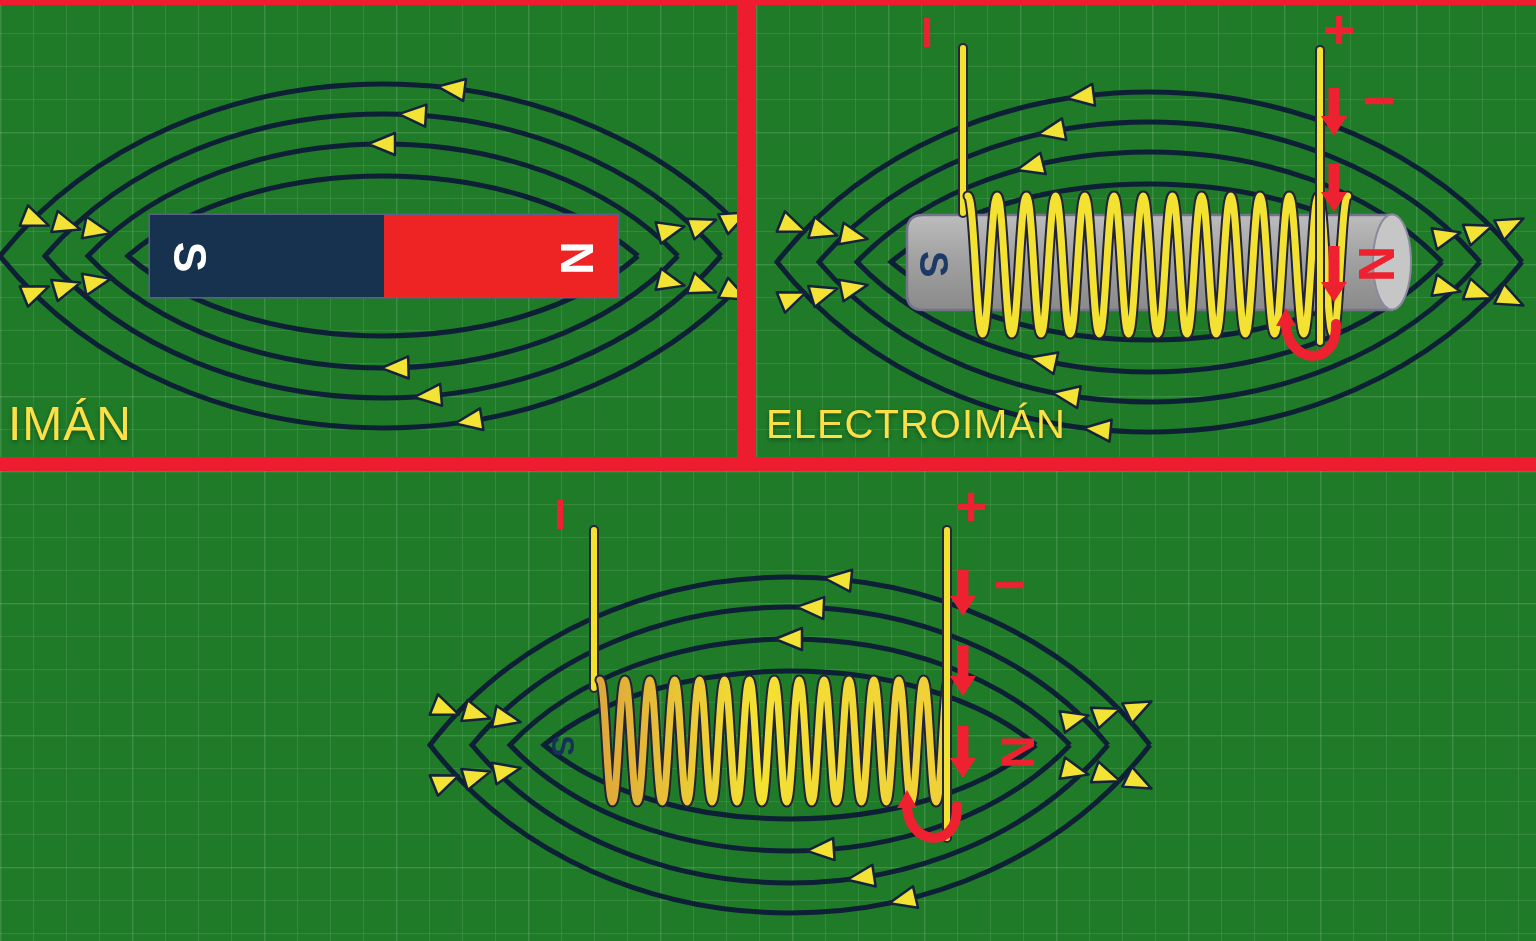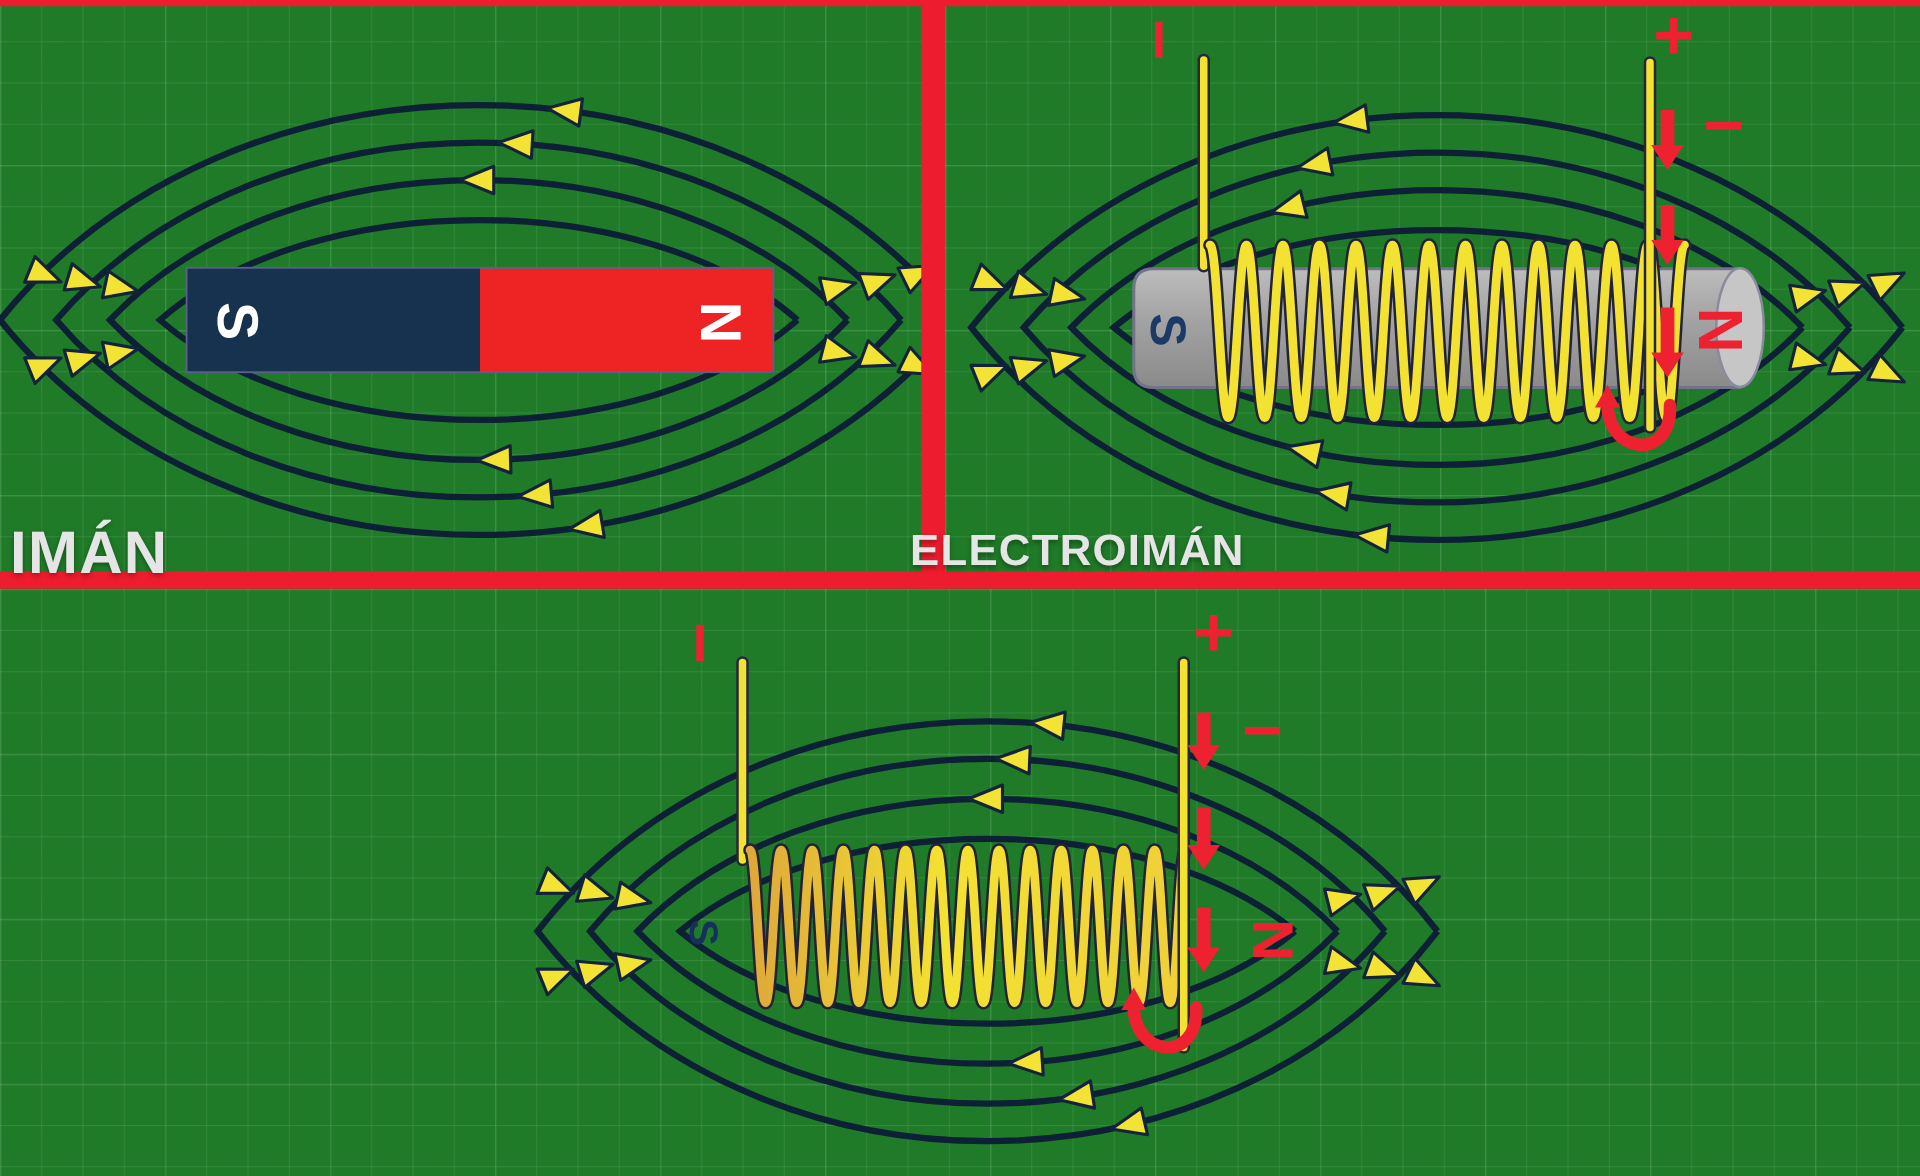--- a/index.html
+++ b/index.html
@@ -20,27 +20,26 @@
   }
   #panel-iman{left:0;top:0;width:738px;height:458px;}
   #panel-electroiman{left:756px;top:0;width:780px;height:458px;}
   #panel-solenoide{left:0;top:471px;width:1536px;height:470px;}
   .divider{position:absolute;background:#ed1c2e;}
   #divider-top{left:0;top:0;width:1536px;height:5px;}
   #divider-vertical{left:737px;top:0;width:19px;height:471px;}
   #divider-horizontal{left:0;top:457px;width:1536px;height:14px;}
   #diagram-svg{position:absolute;left:0;top:0;}
   .panel-title{
-    position:absolute;color:#e5e5e5;font-weight:700;line-height:1;
+    position:absolute;color:#fde047;font-weight:400;line-height:1;
     letter-spacing:1px;text-shadow:0 2px 4px rgba(0,0,0,.35);
     white-space:nowrap;
-    margin-top:19px;
   }
   #title-iman{left:8px;top:400px;font-size:48px;}
-  #title-electroiman{left:728px;top:404px;font-size:35px;}
+  #title-electroiman{left:766px;top:404px;font-size:40px;}
   #title-solenoide{left:22px;top:874px;font-size:48px;}
 </style>
 </head>
 <body>
 
 <div id="stage">
   <div class="panel" id="panel-iman"></div>
   <div class="panel" id="panel-electroiman"></div>
   <div class="panel" id="panel-solenoide"></div>
 

